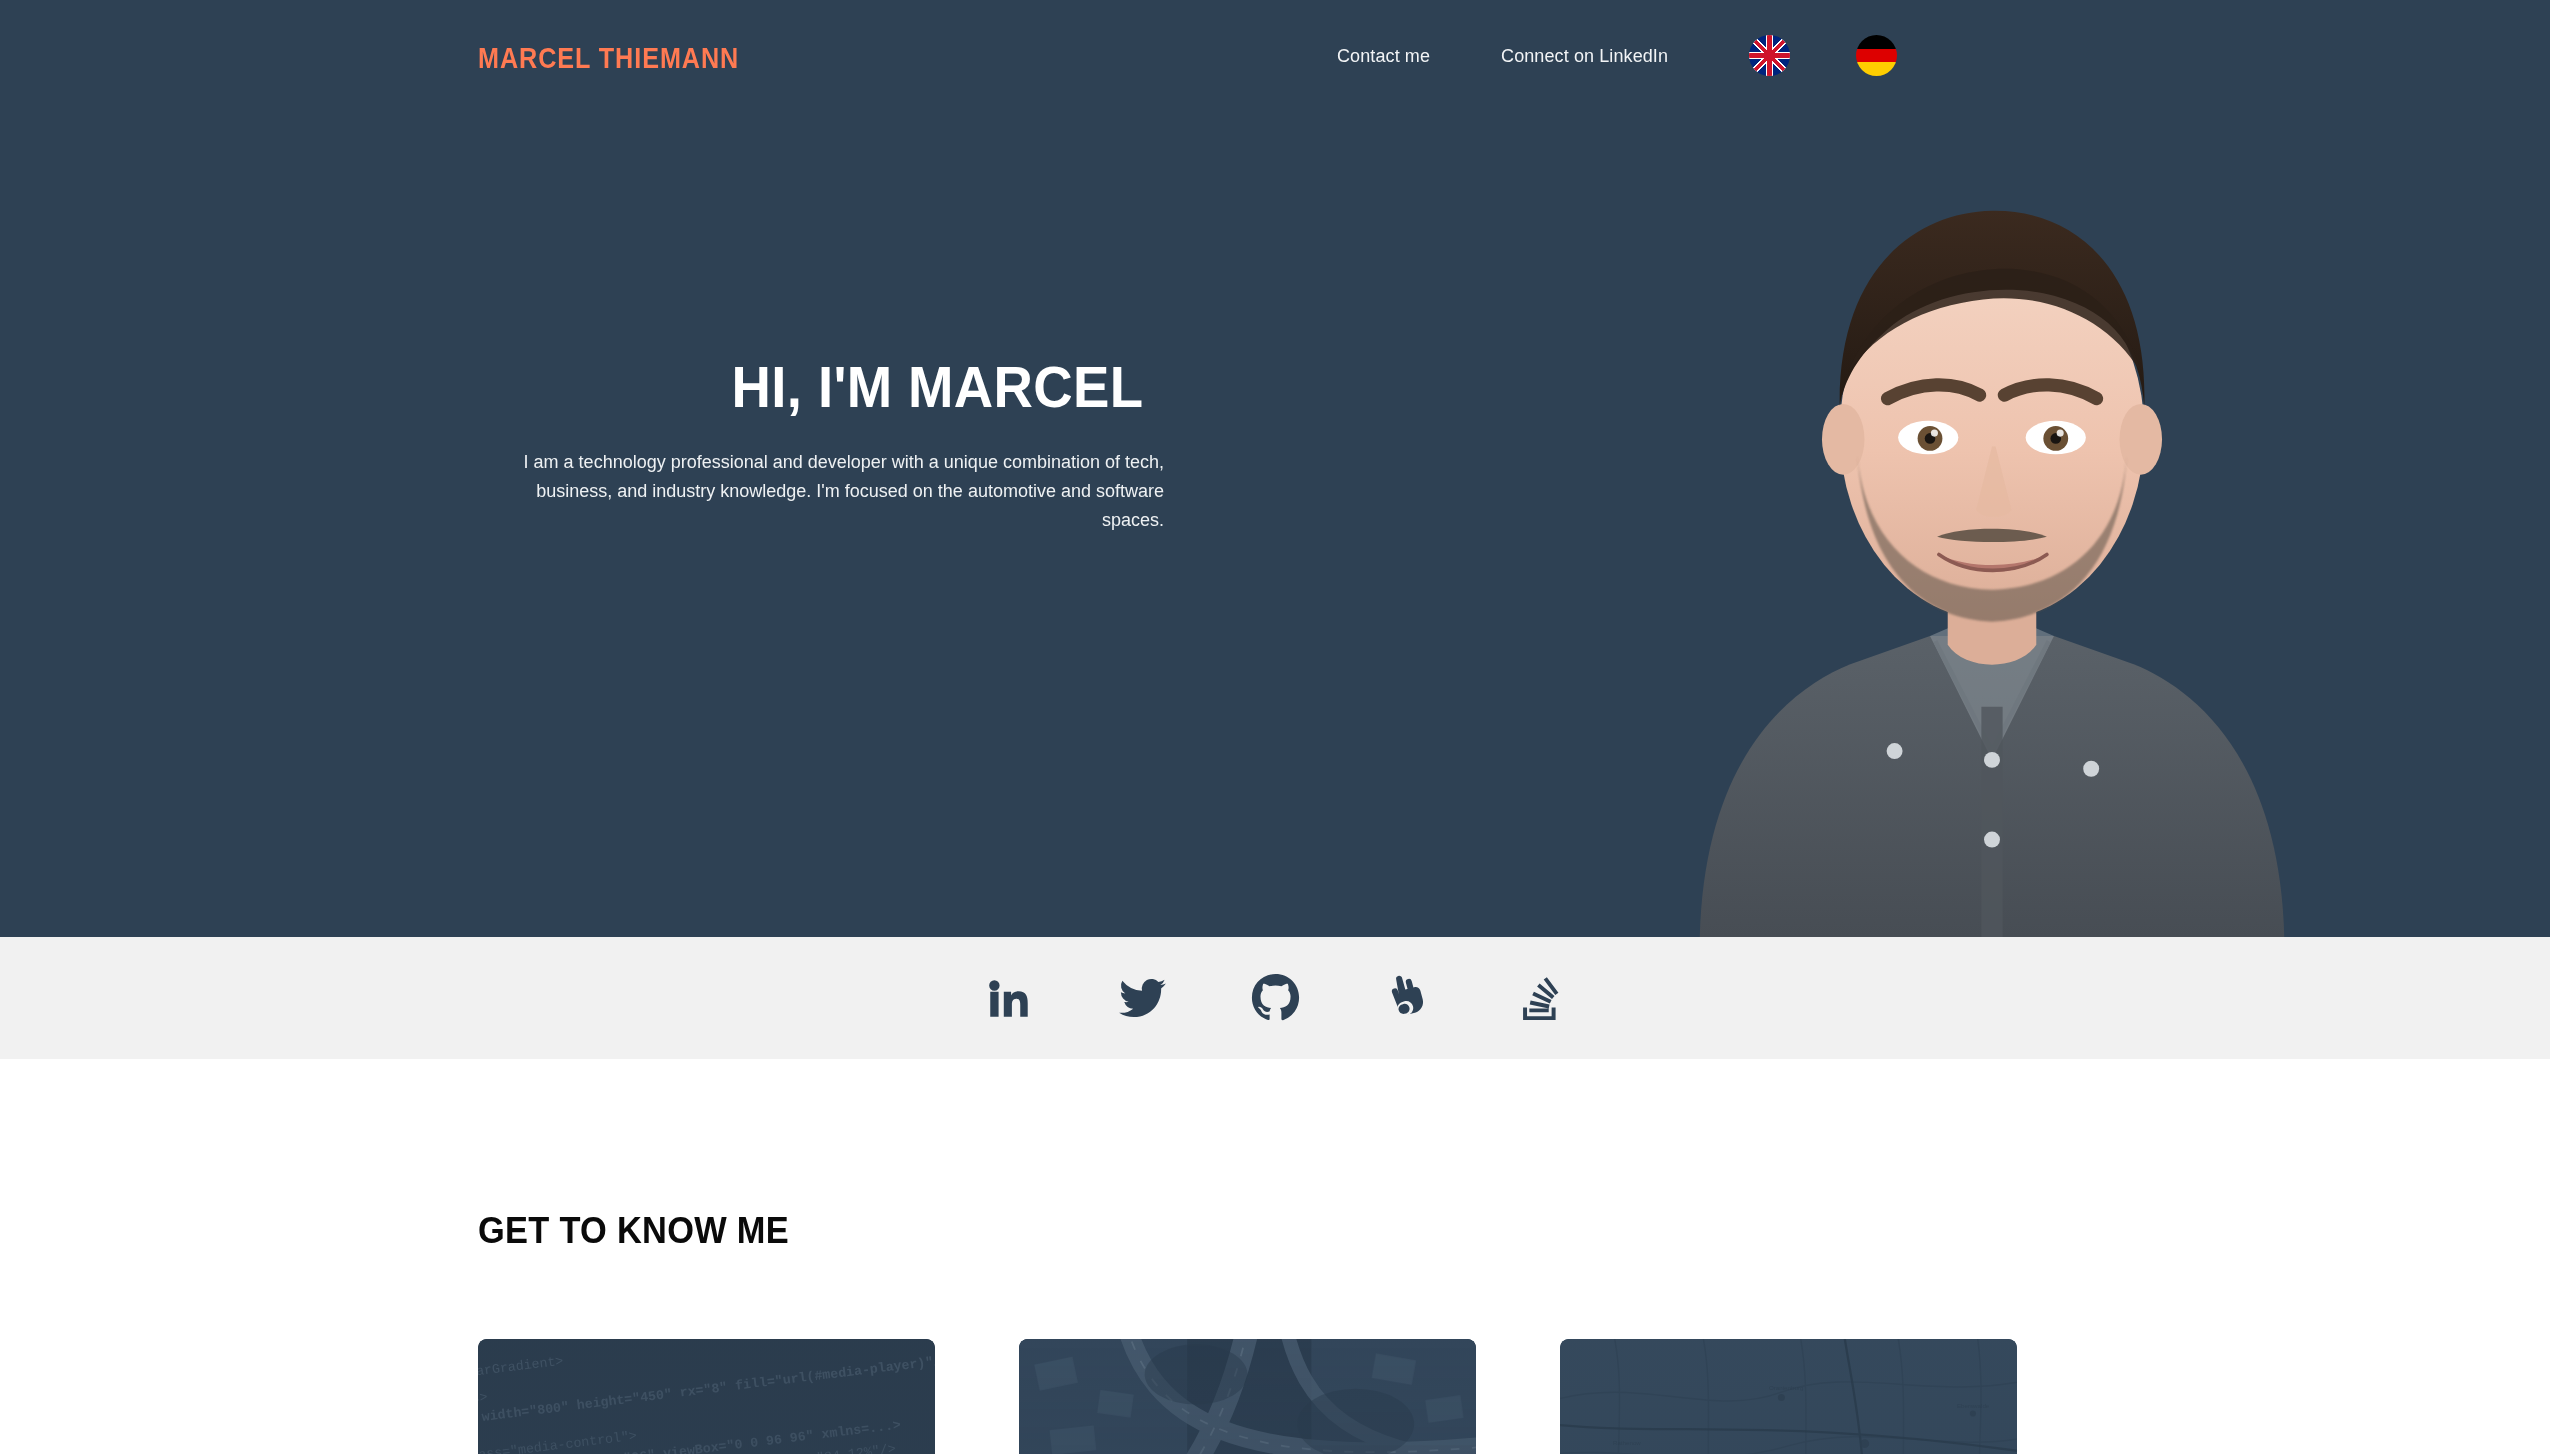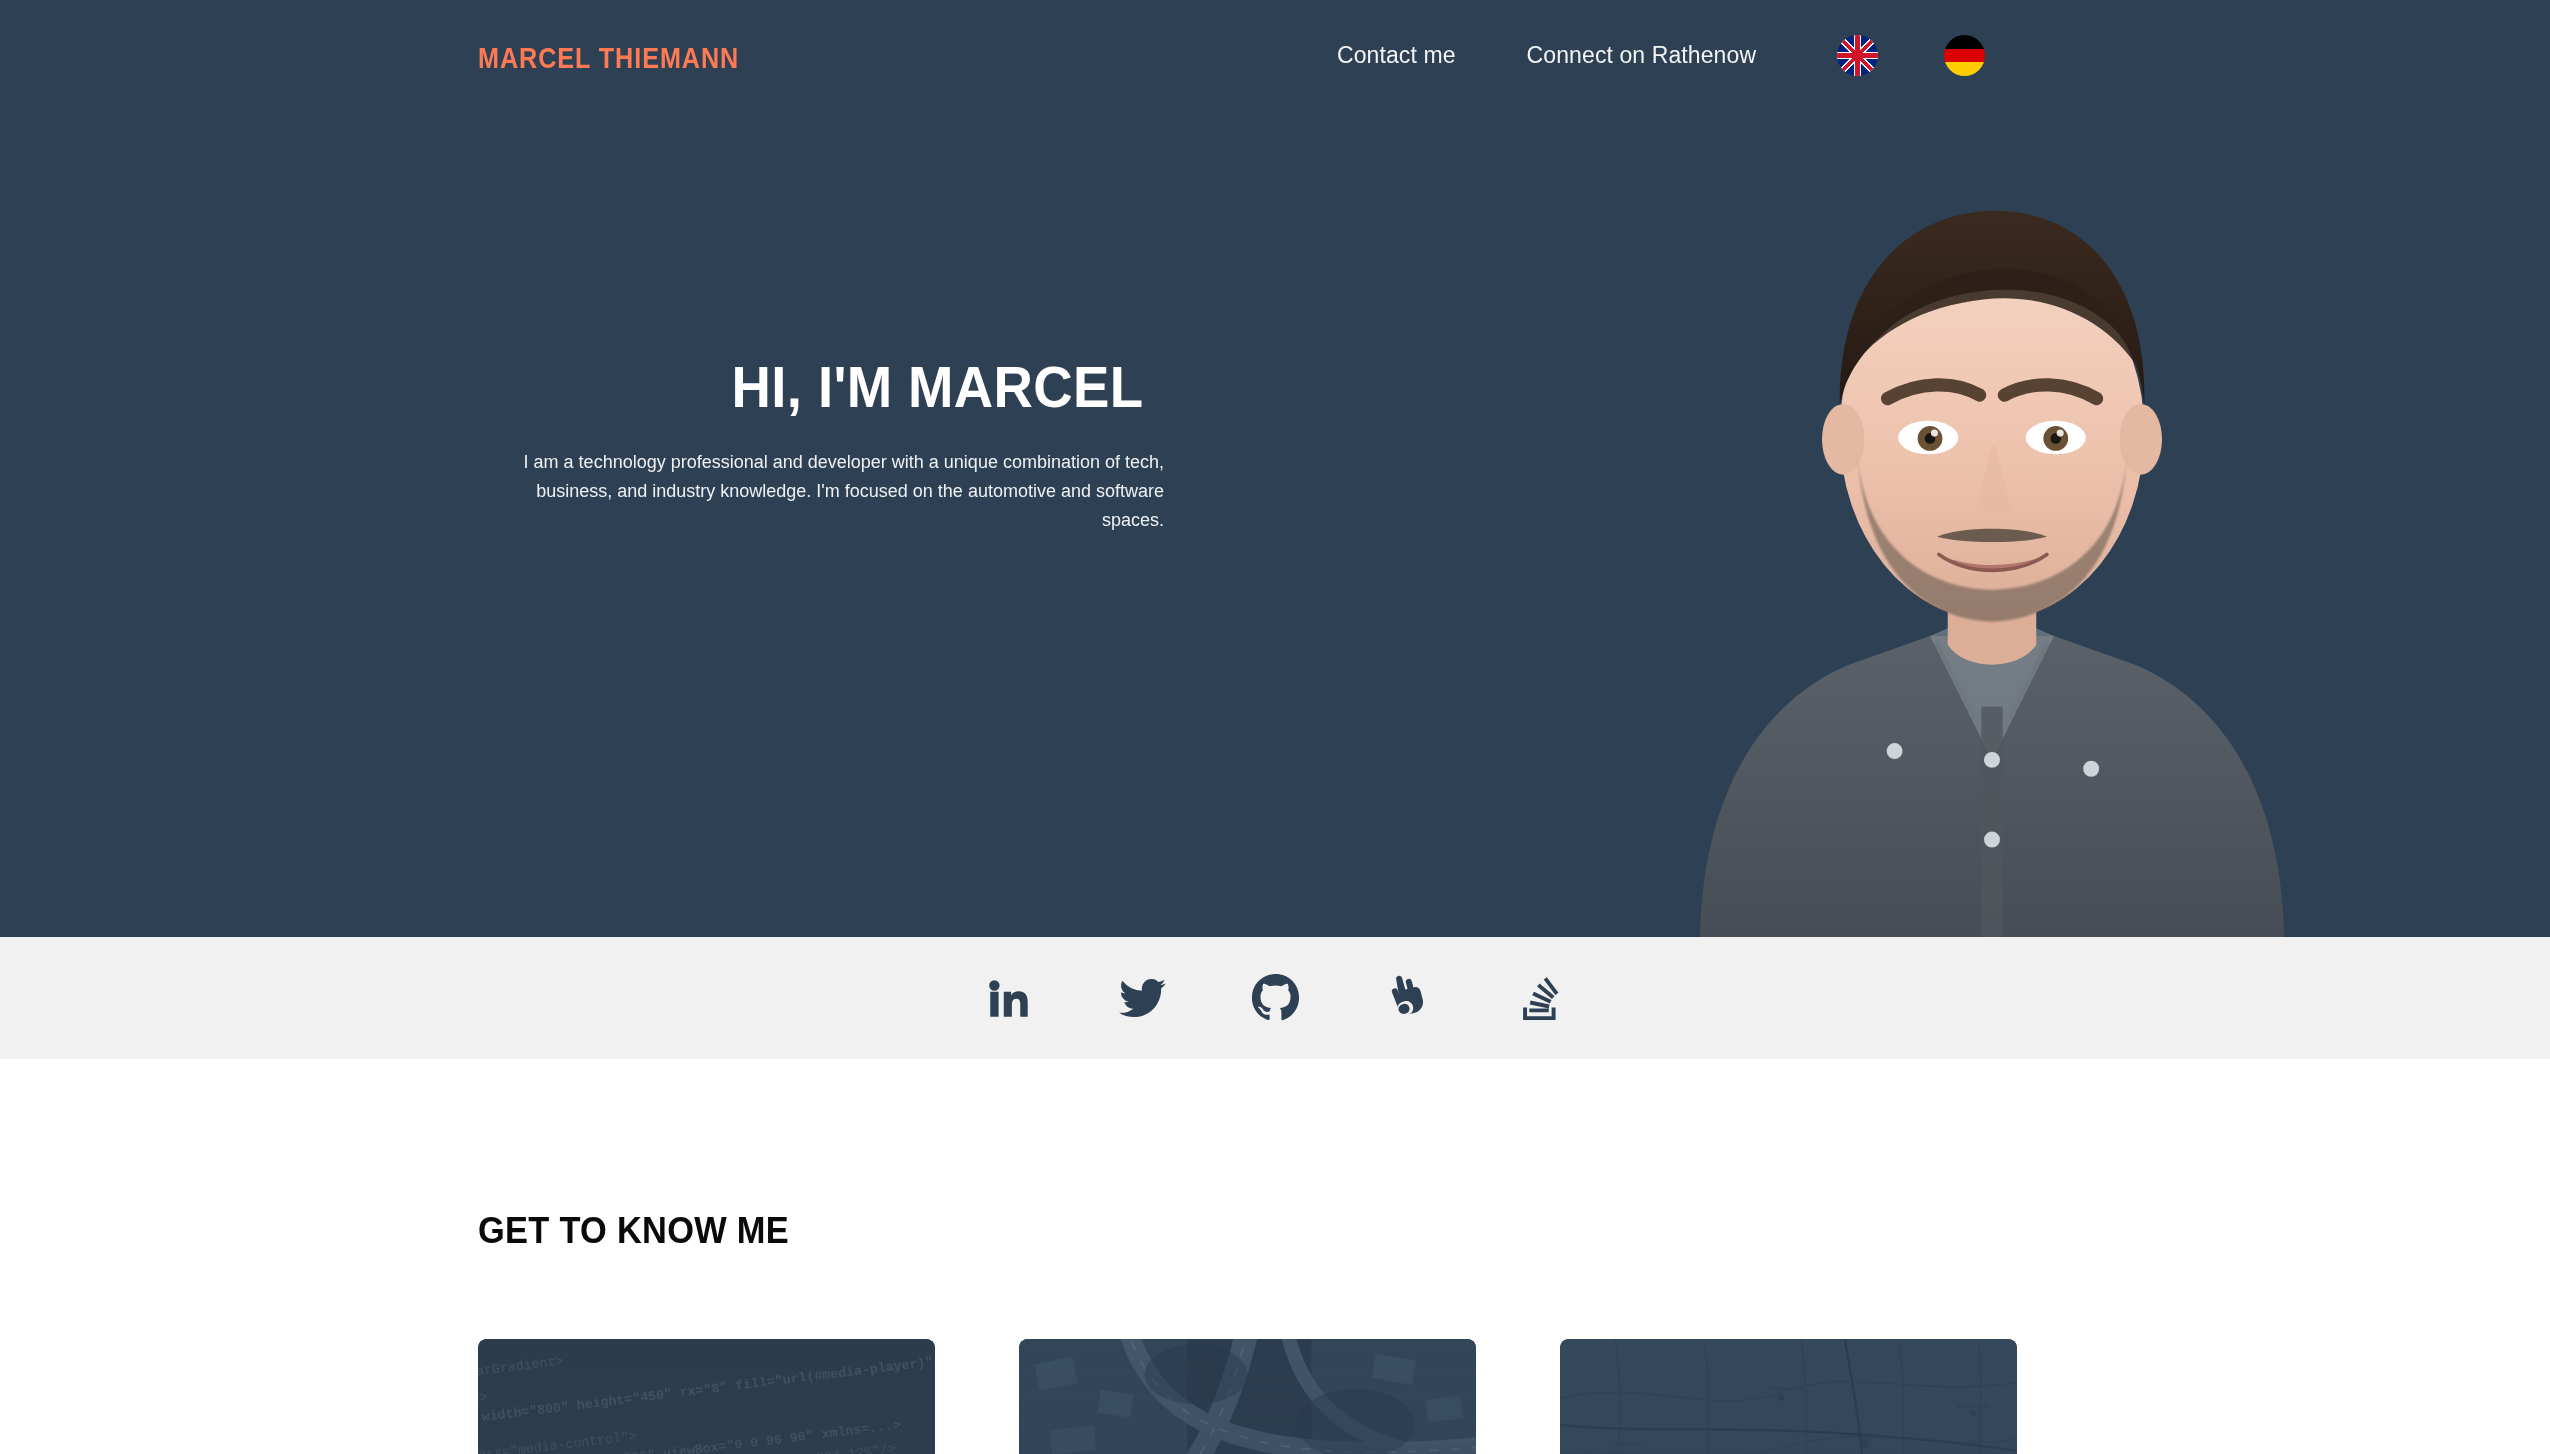--- a/index.html
+++ b/index.html
@@ -47,21 +47,21 @@
   .nav-right {
     position:absolute;
     left:1337px;
     top:35px;
     display:flex;
     align-items:center;
     gap:0;
   }
   .nav-link {
     color:#f2f4f6;
-    font-size:23px;
+    font-size:18px;
     font-weight:400;
     text-decoration:none;
     white-space:nowrap;
     letter-spacing:0.1px;
     line-height:1;
   }
   .nav-link.first { margin-right:71px; }
   .nav-link.second { margin-right:81px; }
   .flag-uk, .flag-de {
     width:41px; height:41px; border-radius:50%;
@@ -195,21 +195,21 @@
 <body>
 
 <section class="hero">
 
   <nav class="navbar">
 
     <a class="brand" href="#">MARCEL THIEMANN</a>
 
     <div class="nav-right">
       <a class="nav-link first" href="#">Contact me</a>
-      <a class="nav-link second" href="#">Connect on Rathenow</a>
+      <a class="nav-link second" href="#">Connect on LinkedIn</a>
 
       <a href="#" style="display:inline-block;text-decoration:none;">
         <span class="flag-uk"></span>
       </a>
       <a href="#" style="display:inline-block;text-decoration:none;margin-left:66px;">
         <span class="flag-de"></span>
       </a>
     </div>
   </nav>
 

